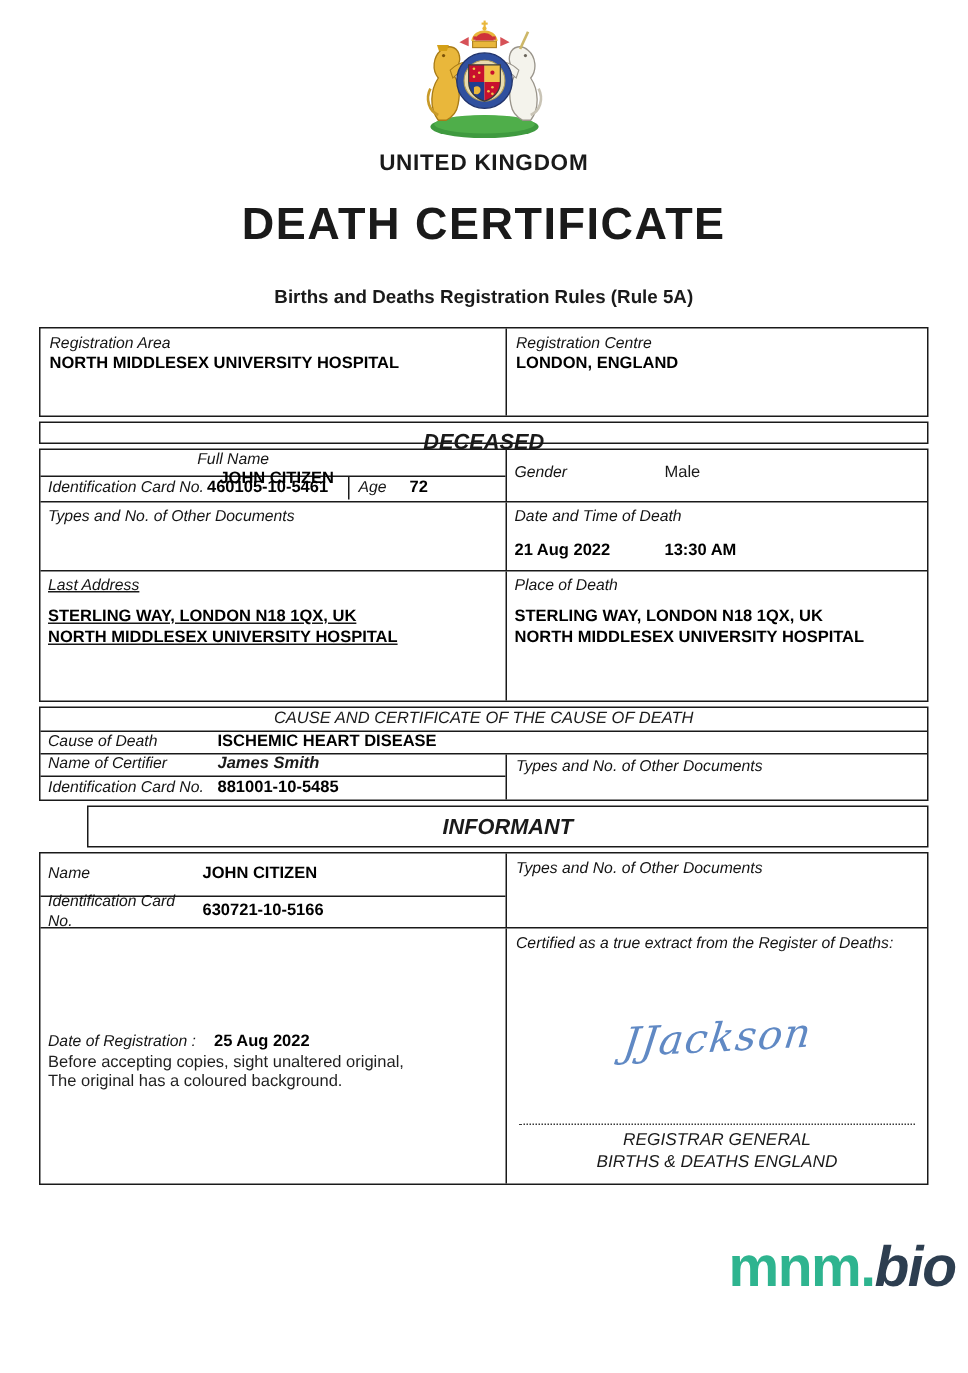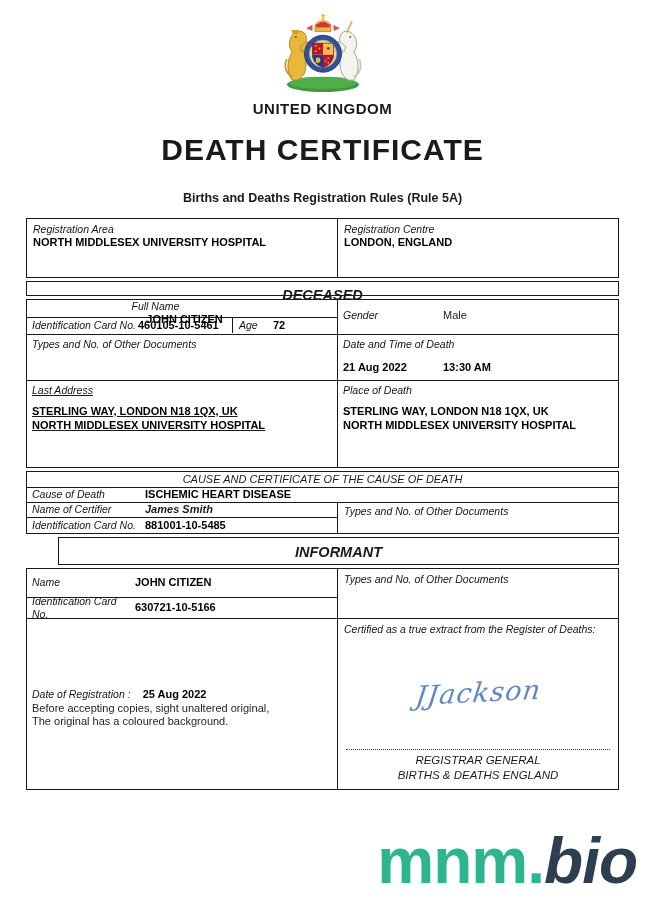--- a/index.html
+++ b/index.html
@@ -82,21 +82,21 @@
     font-family:"DejaVu Serif", serif;
     font-style:italic;
     font-size:27px;
     color:#6089c4;
     transform:skewX(-10deg) rotate(-3deg);
     letter-spacing:1px;
   }
   .dotted{border-top:1.5px dotted #3a3a3a;margin:0 2px 3px 2px;}
   .registrar{text-align:center;font-style:italic;font-size:11.5px;font-weight:500;padding-bottom:3px;}
   
-  .logo{position:absolute;right:8px;top:824px;font-size:64px;font-weight:bold;letter-spacing:-1px;margin-left:30px;}
+  .logo{position:absolute;right:8px;top:824px;font-size:38px;font-weight:bold;letter-spacing:-1px;margin-left:30px;}
   .logo .p1{font-style:normal;}
   .logo .p2{font-style:italic;}
 </style>
 </head>
 <body>
 
 <div class="page">
 
   <div class="cert-header">
     <svg class="coat" width="116" height="88" viewBox="0 0 130 100">

